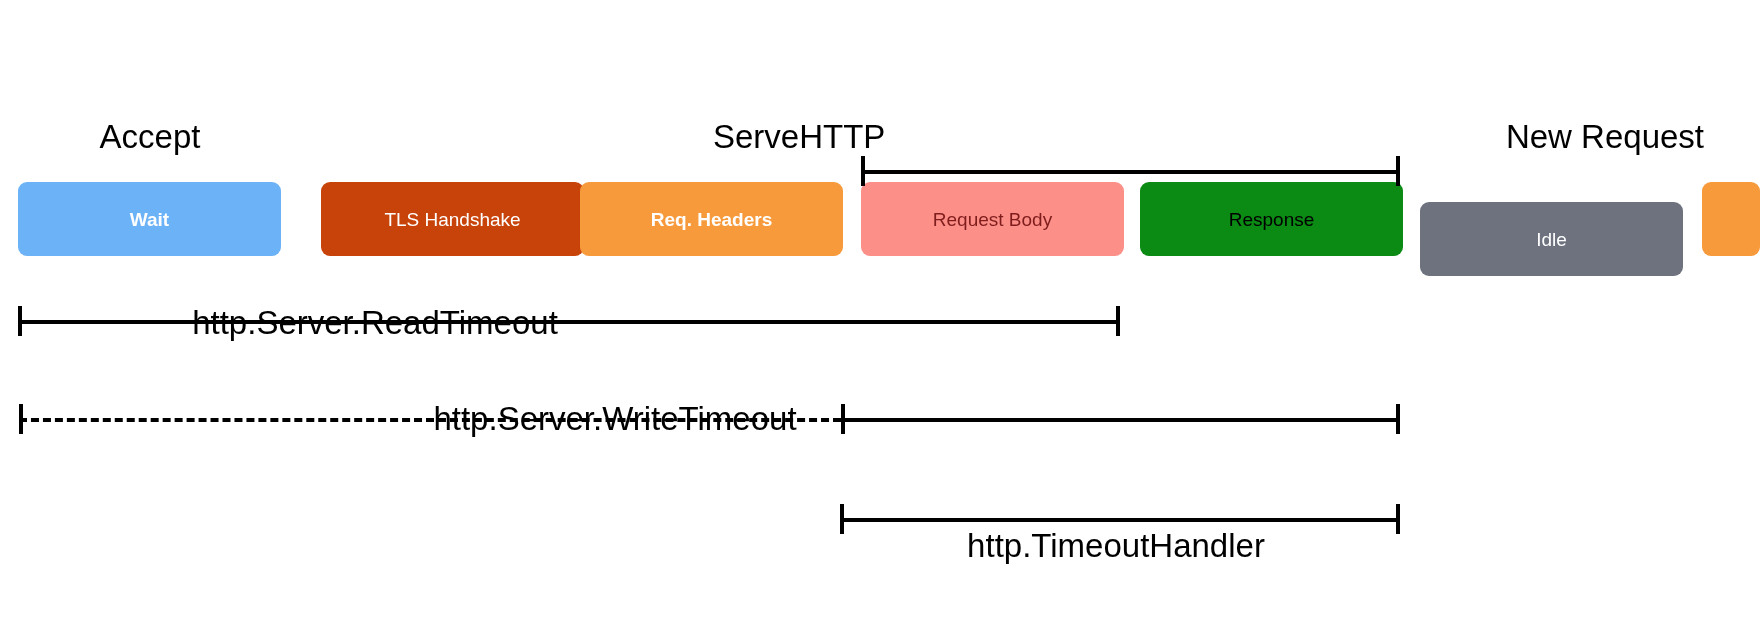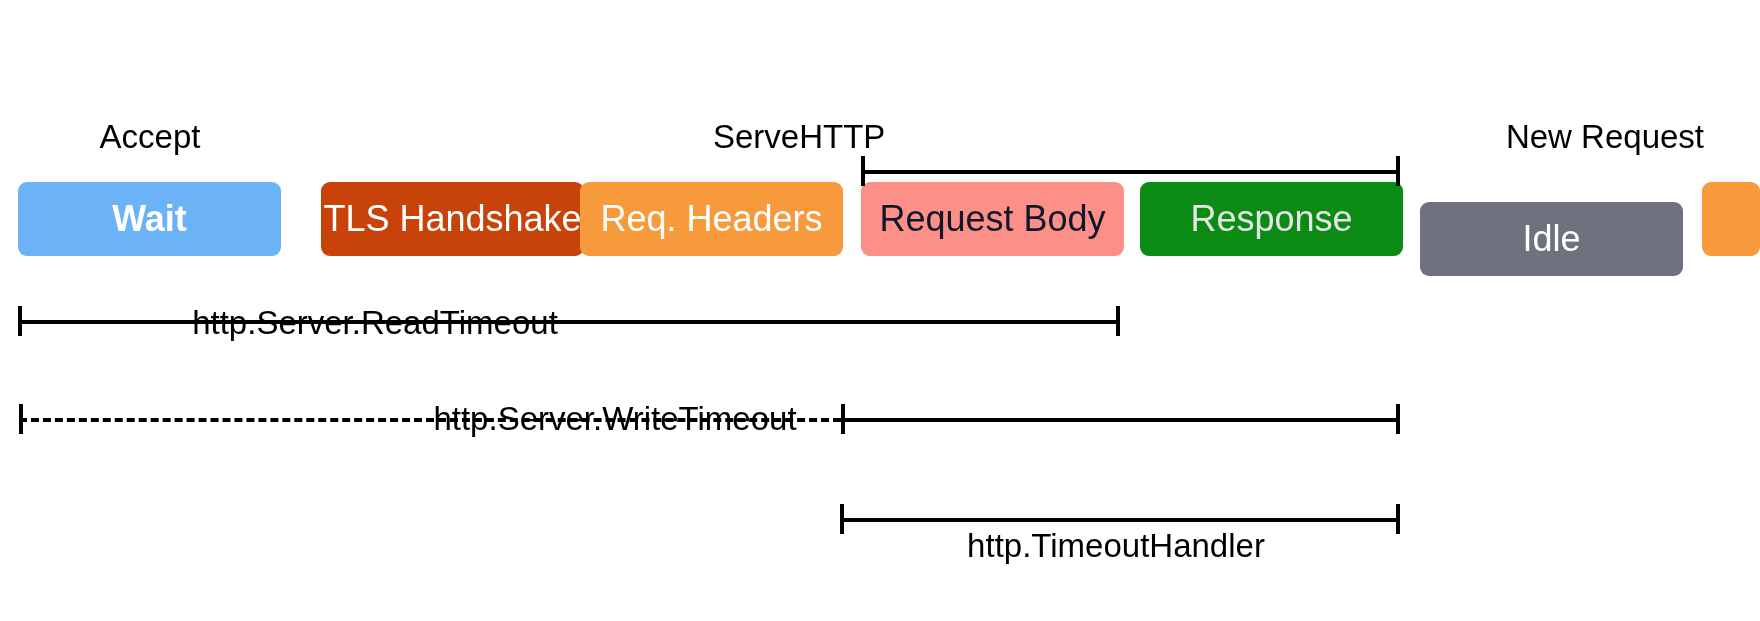--- a/index.html
+++ b/index.html
@@ -23,21 +23,21 @@
     position: absolute;
     height: 74px;
     border-radius: 9px;
     display: flex;
     align-items: center;
     justify-content: center;
     box-sizing: border-box;
   }
   .phase-label {
     color: #ffffff;
-    font-size: 36px;
+    font-size: 19px;
     font-family: "Liberation Sans", sans-serif;
     line-height: 1;
     white-space: nowrap;
   }
   .phase-label.bold { font-weight: bold; }
 
   
   .group-label {
     position: absolute;
     font-size: 33px;
@@ -78,27 +78,27 @@
 <div id="diagram">
 
   <div id="phase-row">
       <div class="phase-box" style="left: 18px; top: 182px; width: 263px; background: rgb(108, 178, 247);">
         <span class="phase-label bold" style="color: rgb(255, 255, 255);">Wait</span>
       </div>
       <div class="phase-box" style="left: 300px; top: 182px; width: 263px; background: rgb(199, 67, 10); margin-left: 21px;">
         <span class="phase-label" style="color: rgb(255, 255, 255);">TLS Handshake</span>
       </div>
       <div class="phase-box" style="left: 580px; top: 182px; width: 263px; background: rgb(247, 154, 60);">
-        <span class="phase-label" style="color: rgb(255, 255, 255);">Req. Headers</span>
+        <span class="phase-label" style="color: rgb(255, 255, 255); font-weight: bold;">Req. Headers</span>
       </div>
       <div class="phase-box" style="left: 861px; top: 182px; width: 263px; background: rgb(252, 144, 137);">
-        <span class="phase-label" style="color: #0f172a;">Request Body</span>
+        <span class="phase-label" style="color: #7f1d1d;">Request Body</span>
       </div>
       <div class="phase-box" style="left: 1140px; top: 182px; width: 263px; background: rgb(11, 138, 20);">
-        <span class="phase-label" style="color: #e5e5e5;">Response</span>
+        <span class="phase-label" style="color: #000000;">Response</span>
       </div>
       <div class="phase-box" style="left: 1420px; top: 182px; width: 263px; background: rgb(109, 114, 126); margin-top: 20px;">
         <span class="phase-label" style="color: rgb(255, 255, 255);">Idle</span>
       </div>
       <div class="phase-box" style="left: 1702px; top: 182px; width: 58px; background: rgb(247, 154, 60);">
         <span class="phase-label" style="color: rgb(255, 255, 255);"></span>
       </div>
     </div>
 
   <div id="group-layer">

